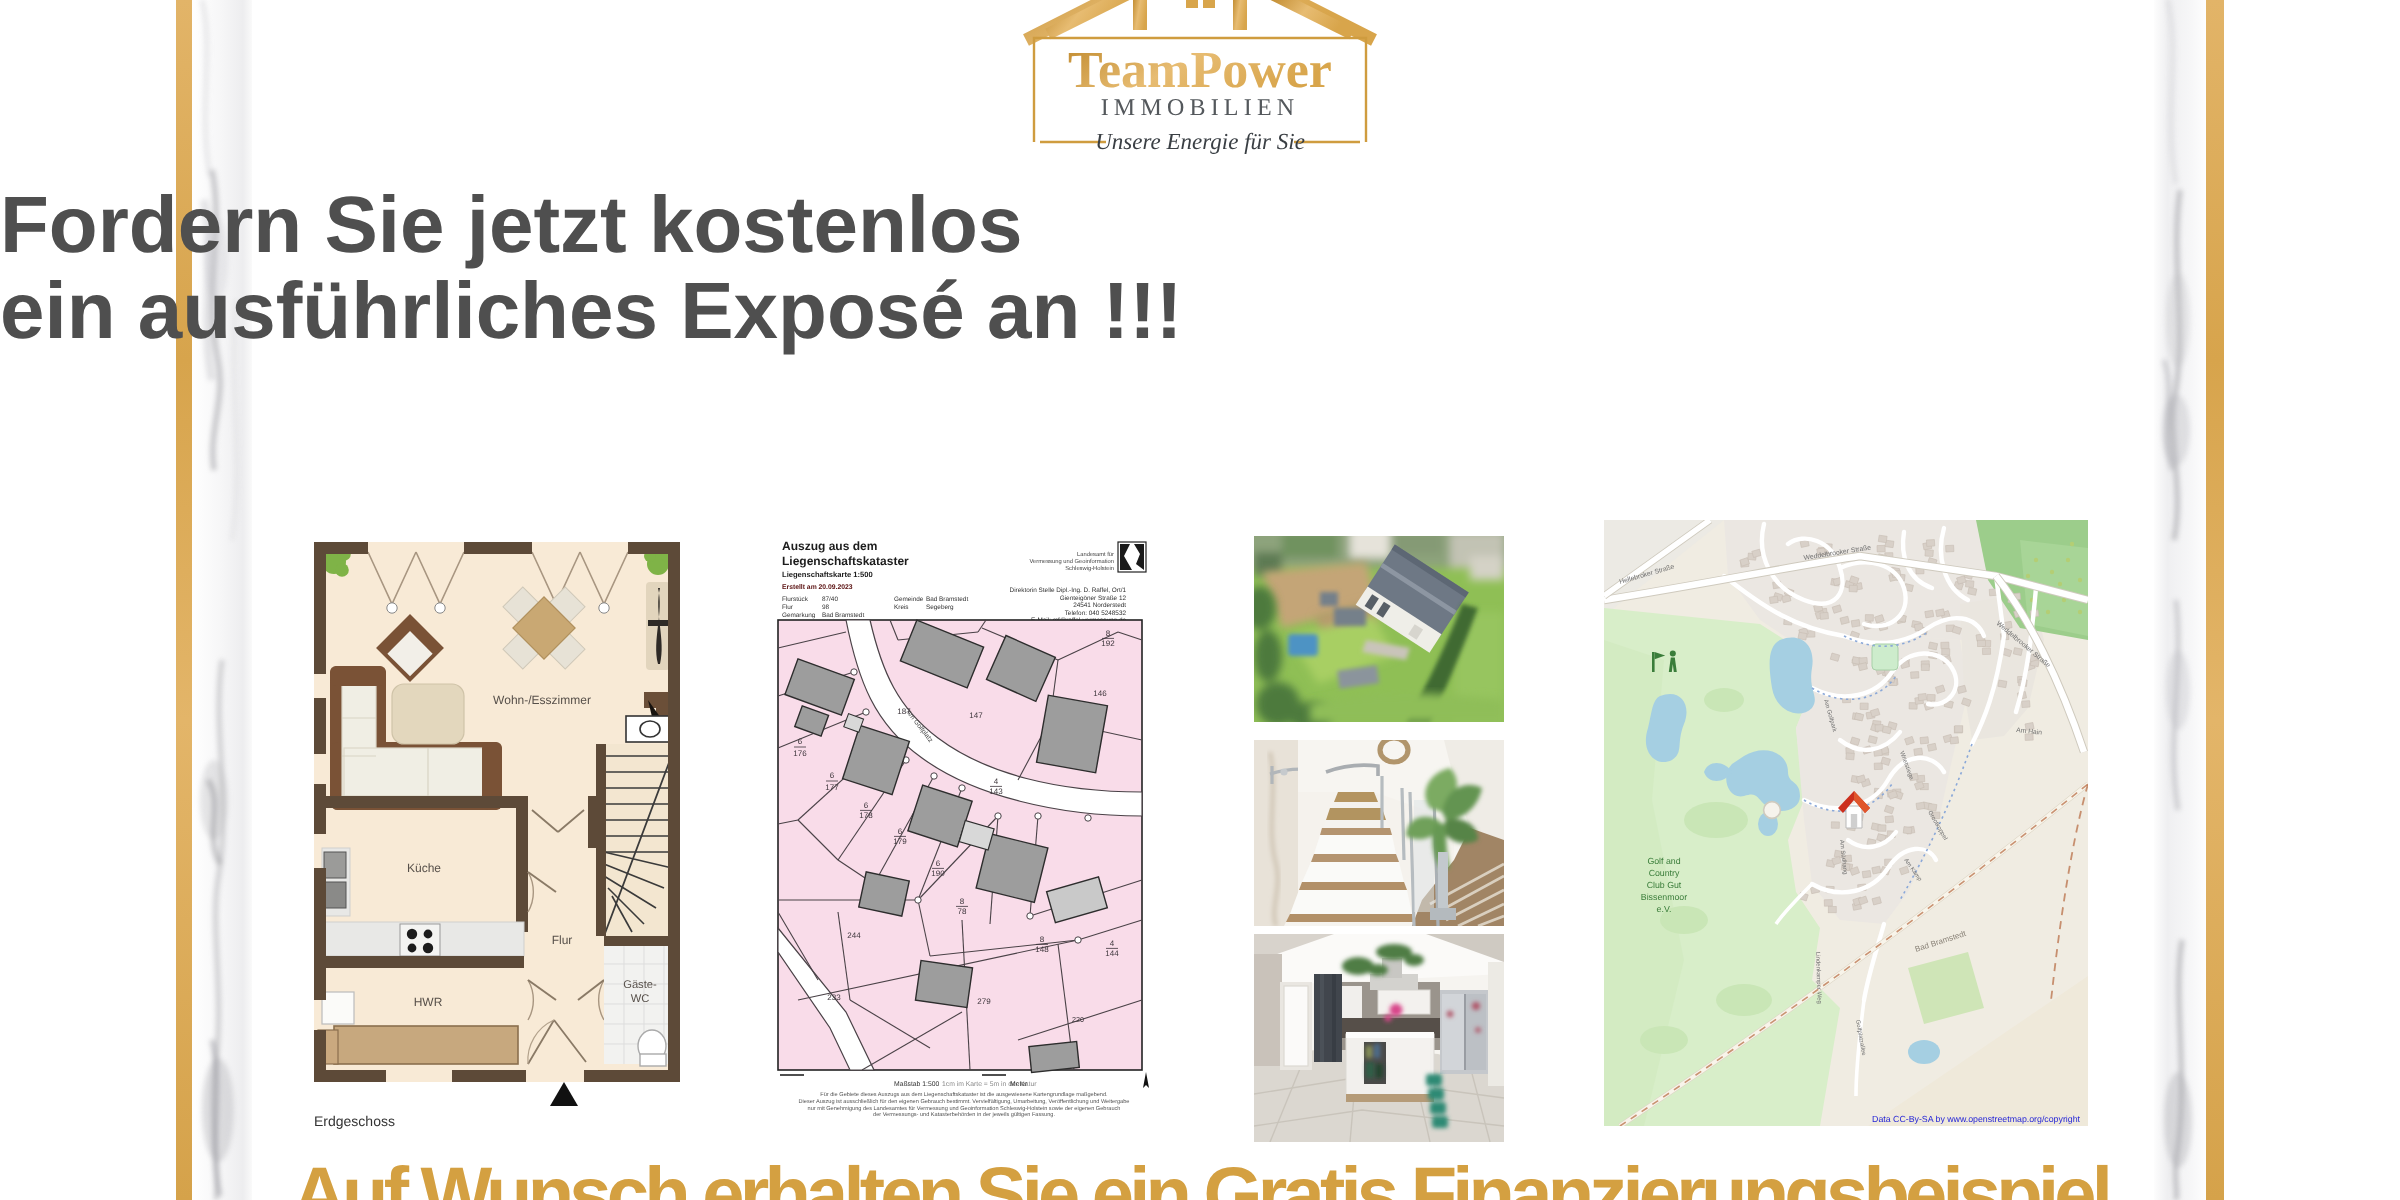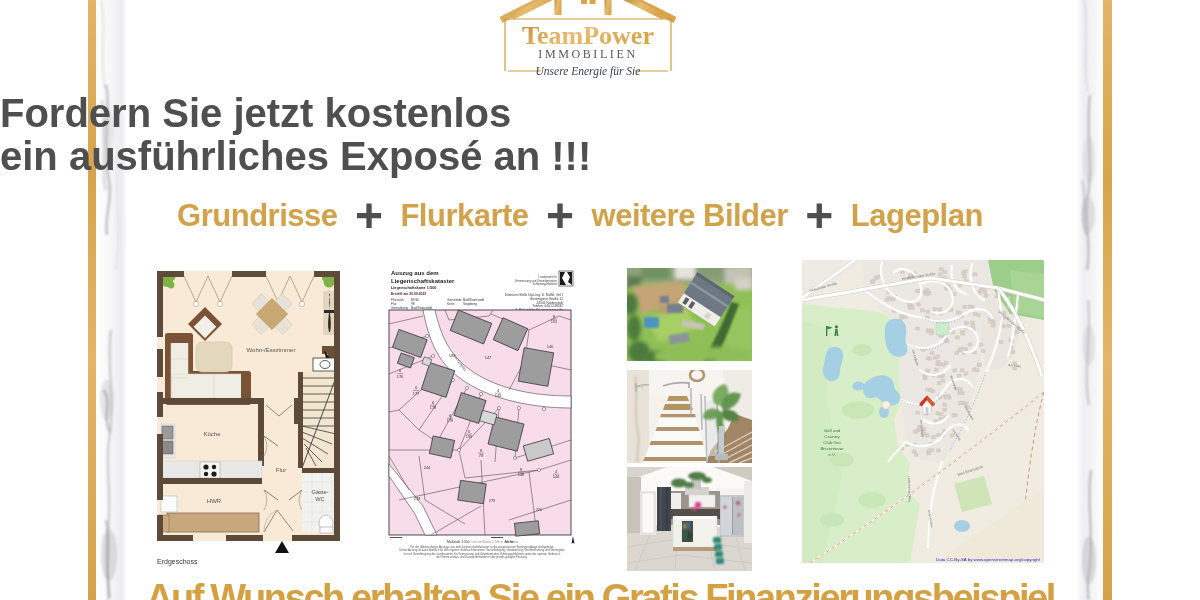--- a/index.html
+++ b/index.html
@@ -58,21 +58,21 @@
 <path d="M14,470 C9,500 18,540 11,580 C10,590 12,596 11,600" stroke="#95959b" stroke-width="2.4" fill="none" opacity="0.55"></path>
 <ellipse cx="12" cy="560" rx="7" ry="24" fill="#aeaeb3" opacity="0.4"></ellipse>
 <path d="M7,0 C13,28 5,58 11,92" stroke="#c4c4c8" stroke-width="2" fill="none" opacity="0.4"></path>
 <path d="M5,180 C11,196 3,215 9,235" stroke="#a0a0a6" stroke-width="2.2" fill="none" opacity="0.45"></path>
 </g>
 </svg>
 </div>
 
 <div class="abs" style="left:1103px;top:0;width:9px;height:600px;background:linear-gradient(180deg,#e2b468,#d7a44c 30%,#e3b569 60%,#d5a24a);"></div>
 
-<div class="abs" style="left:438px;top:0;width:300px;height:90px;">
+<div class="abs" style="left:450px;top:0;width:300px;height:90px;">
 <svg width="300" height="90" viewBox="0 0 300 90">
 <defs>
 <linearGradient id="gold1" x1="0" y1="0" x2="1" y2="0.4">
 <stop offset="0" stop-color="#c08a2e"></stop>
             <stop offset="0.5" stop-color="#e7bc72"></stop>
             <stop offset="1" stop-color="#d8a54b"></stop>
 </linearGradient>
 </defs>
 
 <g stroke="url(#gold1)" fill="none">
@@ -94,29 +94,20 @@
 <g>
 <line x1="70" y1="71" x2="103" y2="71" stroke="#cf9c3f" stroke-width="1.2"></line>
 <line x1="197" y1="71" x2="230" y2="71" stroke="#cf9c3f" stroke-width="1.2"></line>
 <text x="150" y="74.5" text-anchor="middle" font-family="Liberation Serif,serif" font-style="italic" font-size="11.5" fill="#3a3f44">Unsere Energie für Sie</text>
 </g>
 </svg>
 </div>
 
 <div class="abs" style="left:0;top:92px;width:1200px;text-align:left;color:#4f4f4f;font-weight:bold;font-size:40px;line-height:43px;">Fordern Sie jetzt kostenlos<br>ein ausführliches Exposé an !!!</div>
 
-<div class="abs" style="left:0;top:188px;width:1160px;text-align:center;">
-  <span style="font-size:31px;font-weight:bold;color:#d2a24a;vertical-align:middle;letter-spacing:-0.5px;">Grundrisse</span>
-  <span style="font-size:48px;font-weight:bold;color:#4f4f4f;vertical-align:middle;padding:0 13px;">+</span>
-  <span style="font-size:31px;font-weight:bold;color:#d2a24a;vertical-align:middle;letter-spacing:-0.5px;">Flurkarte</span>
-  <span style="font-size:48px;font-weight:bold;color:#4f4f4f;vertical-align:middle;padding:0 13px;">+</span>
-  <span style="font-size:31px;font-weight:bold;color:#d2a24a;vertical-align:middle;letter-spacing:-0.5px;">weitere Bilder</span>
-  <span style="font-size:48px;font-weight:bold;color:#4f4f4f;vertical-align:middle;padding:0 13px;">+</span>
-  <span style="font-size:31px;font-weight:bold;color:#d2a24a;vertical-align:middle;letter-spacing:-0.5px;">Lageplan</span>
-</div>
 
 <div class="abs" style="left:156px;top:266px;width:184px;height:290px;">
 <svg width="184" height="290" viewBox="0 0 184 290">
 
 <rect x="1" y="5" width="182" height="270" fill="#f8ead6"></rect>
 
 <g stroke="#a89681" stroke-width="0.8" fill="none">
 <path d="M28,10 L40,36 L52,10"></path>
           <path d="M52,10 L64,36 L76,10"></path>
 <path d="M110,10 L122,36 L134,10"></path>

